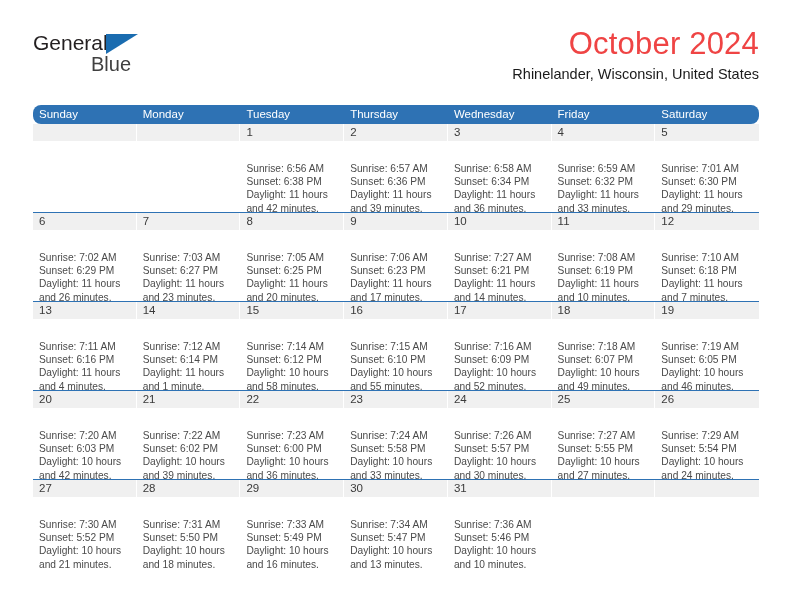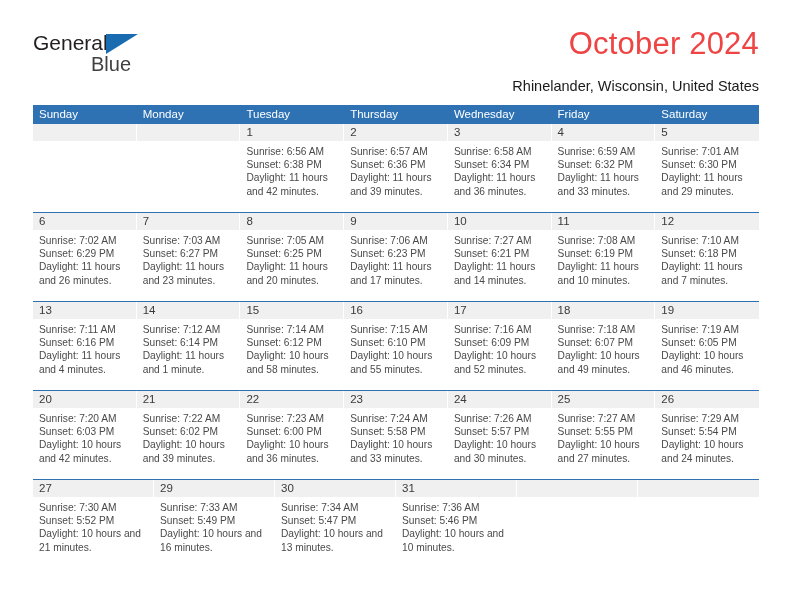--- a/index.html
+++ b/index.html
@@ -70,35 +70,36 @@
     font-size: 31px;
     color: #ef4444;
     font-weight: normal;
     line-height: 32px;
     letter-spacing: 0.2px;
   }
   .cal-subtitle {
     font-size: 14.5px;
     color: #1a1a1a;
     line-height: 20px;
-    margin-top: 16px;
+    margin-top: 4px;
   }
 
   
   .calendar {
     position: absolute;
     left: 33px;
     top: 105px;
     width: 726px;
   }
   .dow-row {
     display: flex;
     width: 100%;
     background: #2e72b4;
     height: 19px;
+    border-radius: 8px;
   }
   .dow-cell {
     flex: 1 1 0;
     color: #ffffff;
     font-size: 11.5px;
     line-height: 19px;
     padding-left: 6px;
     white-space: nowrap;
     overflow: hidden;
   }
@@ -125,21 +126,21 @@
     border-right: 1px solid #ffffff;
   }
   .day-cell:last-child .day-num-band { border-right: none; }
   .day-num {
     font-size: 11.5px;
     color: #3a3a3a;
     line-height: 17px;
     padding-left: 6px;
   }
   .day-body {
-    padding: 4px 6px 0 6px;
+    padding: 21px 6px 0 6px;
   }
   .day-line {
     font-size: 10.2px;
     color: #4a4a4a;
     line-height: 13.2px;
     white-space: nowrap;
   }
   .day-line.wrap { white-space: normal; }
   .empty .day-num-band { background: #f0f0f0; }
 </style>
@@ -479,20 +480,30 @@
                 <div class="day-num">27</div>
               </div>
               <div class="day-body">
                 <div class="day-line">Sunrise: 7:30 AM</div>
                 <div class="day-line">Sunset: 5:52 PM</div>
                 <div class="day-line wrap">Daylight: 10 hours and 21 minutes.</div>
               </div>
             </div>
             <div class="day-cell">
               <div class="day-num-band">
+                <div class="day-num">28</div>
+              </div>
+              <div class="day-body">
+                <div class="day-line">Sunrise: 7:31 AM</div>
+                <div class="day-line">Sunset: 5:50 PM</div>
+                <div class="day-line wrap">Daylight: 10 hours and 18 minutes.</div>
+              </div>
+            </div>
+            <div class="day-cell">
+              <div class="day-num-band">
                 <div class="day-num">29</div>
               </div>
               <div class="day-body">
                 <div class="day-line">Sunrise: 7:33 AM</div>
                 <div class="day-line">Sunset: 5:49 PM</div>
                 <div class="day-line wrap">Daylight: 10 hours and 16 minutes.</div>
               </div>
             </div>
             <div class="day-cell">
               <div class="day-num-band">

